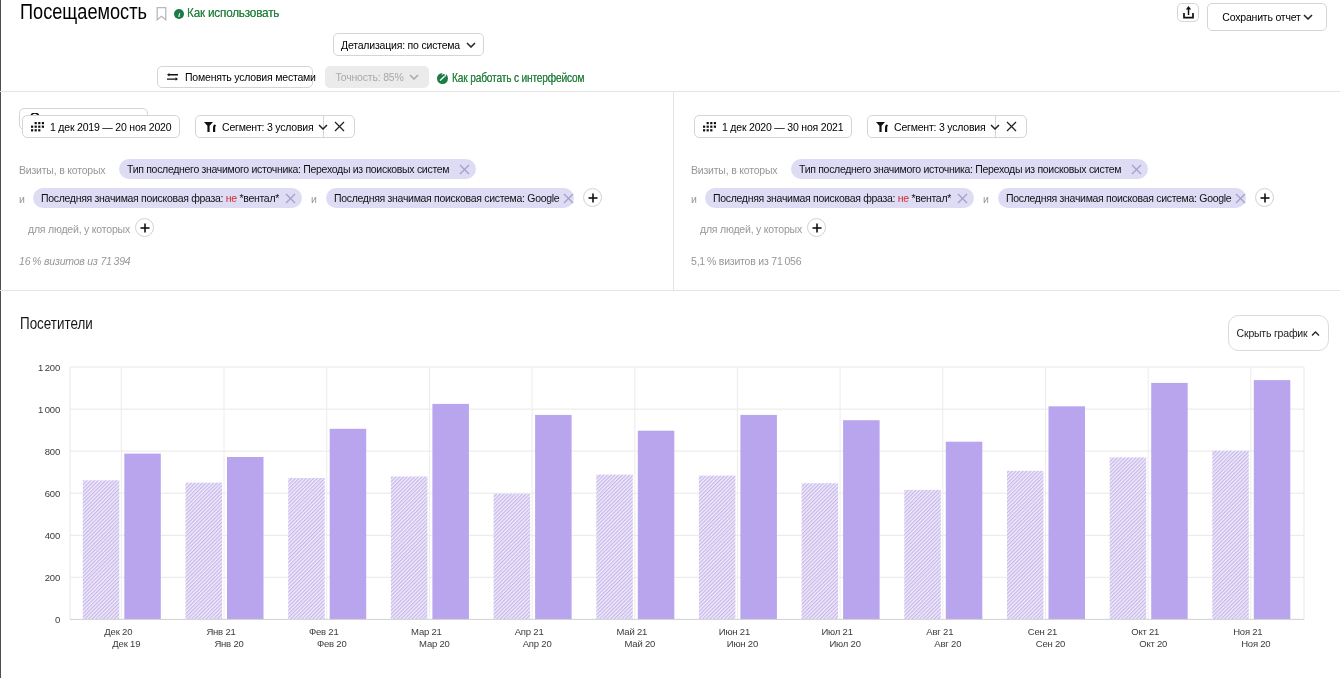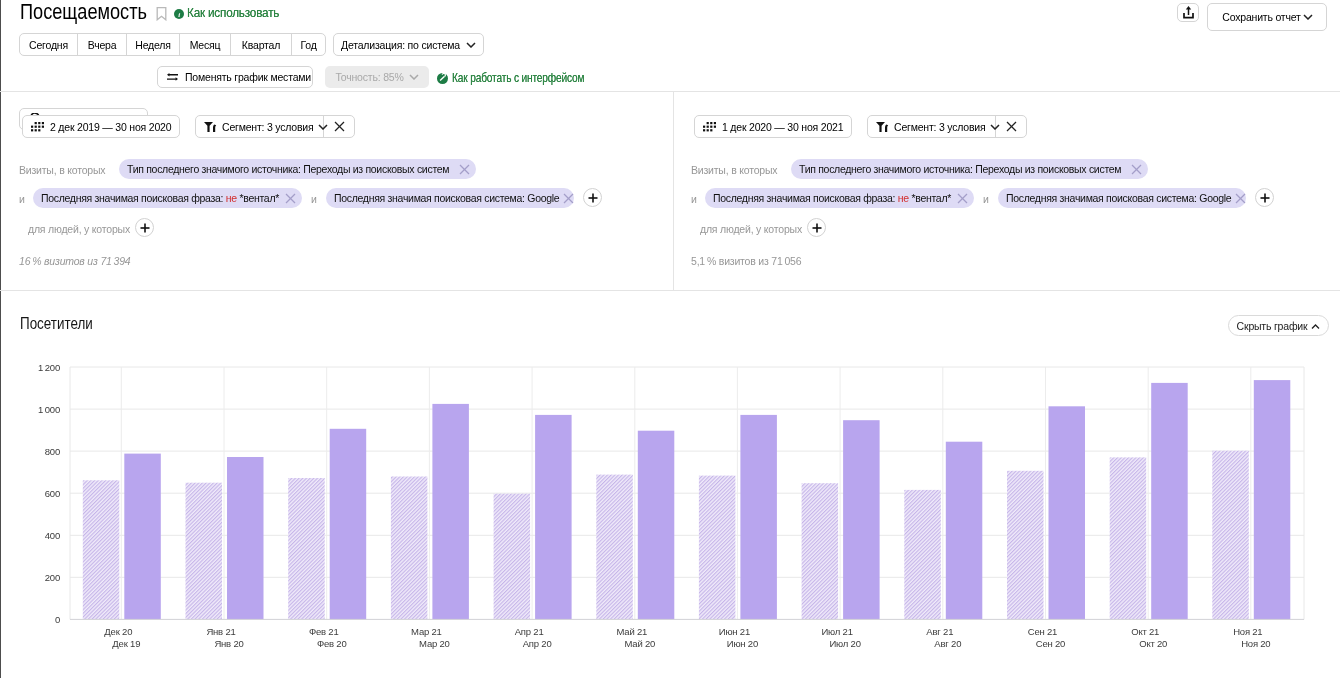--- a/index.html
+++ b/index.html
@@ -49,28 +49,20 @@
     </div>
 <div class="btn" style="left:1207px;top:3px;width:120px;height:19px;padding:13px;">
   <div style="width:97px;display:flex;align-items:center;justify-content:center;height:100%;border-right:1px solid #d5d5d5;">Сохранить отчет</div>
   <div style="flex:1;display:flex;align-items:center;justify-content:center;">
         <svg width="10" height="6" viewBox="0 0 10 6">
           <path d="M1,1 L5.0,5 L9,1" fill="none" stroke="#222" stroke-width="1.5"></path>
         </svg>
       </div>
 </div>
 
-<div class="tabs">
-  <div class="tab" style="width:58px;">Сегодня</div>
-  <div class="tab" style="width:49px;">Вчера</div>
-  <div class="tab" style="width:53px;">Неделя</div>
-  <div class="tab" style="width:51px;">Месяц</div>
-  <div class="tab" style="width:61px;">Квартал</div>
-  <div class="tab" style="width:33px;">Год</div>
-</div>
 <div class="btn" style="left:333px;top:33px;width:151px;justify-content:center;">
   <span>Детализация: по система</span>
       <span class="icn" style="margin-left:6px">
         <svg width="10" height="6" viewBox="0 0 10 6">
           <path d="M1,1 L5.0,5 L9,1" fill="none" stroke="#222" stroke-width="1.5"></path>
         </svg>
       </span>
 </div>
 
 <div class="btn" style="left:19px;top:66px;width:129px;height:22px;padding-left:8px;margin-top:42px;">
@@ -82,21 +74,21 @@
       </span>
       <span>Отменить сравнение</span>
 </div>
 <div class="btn" style="left:157px;top:66px;width:156px;height:22px;padding-left:9px;">
   <span class="icn" style="margin-right:7px">
         <svg width="11" height="8" viewBox="0 0 11 8">
           <path d="M2.4,0 L2.4,1.1 L11,1.1 L11,2.4 L2.4,2.4 L2.4,3.5 L0,1.75 Z" fill="#111"></path>
           <path d="M8.6,4.3 L8.6,5.4 L0,5.4 L0,6.7 L8.6,6.7 L8.6,7.8 L11,6.05 Z" fill="#111"></path>
         </svg>
       </span>
-      <span>Поменять график местами</span>
+      <span>Поменять условия местами</span>
 </div>
 <div class="btn" style="left:325px;top:66px;width:104px;height:22px;border:none;background:#ebebeb;color:#a9a9a9;justify-content:center;">
   <span>Точность: 85%</span>
       <span class="icn" style="margin-left:5px">
         <svg width="10" height="6" viewBox="0 0 10 6">
           <path d="M1,1 L5.0,5 L9,1" fill="none" stroke="#a9a9a9" stroke-width="1.5"></path>
         </svg>
       </span>
 </div>
 <div class="abs" style="left:437px;top:73px;"><svg width="11" height="11" viewBox="0 0 11 11">
@@ -120,21 +112,21 @@
             <rect x="0" y="3.6" width="2.2" height="2.2"></rect>
             <rect x="3.6" y="3.6" width="2.2" height="2.2"></rect>
             <rect x="7.2" y="3.6" width="2.2" height="2.2"></rect>
             <rect x="10.8" y="3.6" width="2.2" height="2.2"></rect>
             <rect x="0" y="7.2" width="2.2" height="2.2"></rect>
             <rect x="3.6" y="7.2" width="2.2" height="2.2"></rect>
             <rect x="7.2" y="7.2" width="2.2" height="2.2"></rect>
           </g>
         </svg>
       </span>
-      <span>2 дек 2019 — 30 ноя 2020</span>
+      <span>1 дек 2019 — 20 ноя 2020</span>
     </div>
 <div class="btn" style="left:195px;top:115px;width:160px;padding:0;">
       <div style="width:128px;height:100%;display:flex;align-items:center;padding-left:8px;border-right:1px solid #d5d5d5;">
         <span class="icn" style="margin-right:5px;margin-top:1px">
           <svg width="13" height="10" viewBox="0 0 13 10">
             <path d="M0,0 L9,0 L5.6,3.8 L5.6,10 L3.4,10 L3.4,3.8 Z" fill="#111"></path>
             <path d="M10.2,2.6 C9.4,3.4 9,4.2 9,5.2 L9,10 L11.2,10 L11.2,5.4 C11.2,4.6 11.5,3.9 12.2,3.2 Z" fill="#111"></path>
           </svg>
         </span>
         <span>Сегмент: 3 условия</span>
@@ -275,21 +267,21 @@
 <div class="glabel" style="left:700px;top:223px;">для людей, у которых</div>
 <div class="plusc" style="left:807px;top:218px;width:19px;height:19px;">
       <svg width="10" height="10" viewBox="0 0 10 10">
         <line x1="5" y1="0.5" x2="5" y2="9.5" stroke="#111" stroke-width="1.6"></line>
         <line x1="0.5" y1="5" x2="9.5" y2="5" stroke="#111" stroke-width="1.6"></line>
       </svg>
     </div>
 <div class="glabel" style="left:691px;top:255px;">5,1 % визитов из 71 056</div>
 
 <div class="abs" style="left:20px;top:314px;font-size:16.8px;letter-spacing:0;line-height:1.2;transform:scaleX(0.8);transform-origin:0 0;color:#161616;">Посетители</div>
-<div class="abs" style="left:1228px;top:315px;width:101px;height:21px;border:1px solid #dadada;border-radius:10.5px;display:flex;align-items:center;justify-content:center;color:#222;background:#fff;white-space:nowrap;">
+<div class="abs" style="left:1228px;top:315px;width:101px;height:36px;border:1px solid #dadada;border-radius:10.5px;display:flex;align-items:center;justify-content:center;color:#222;background:#fff;white-space:nowrap;">
   <span>Скрыть график</span>
       <span class="icn" style="margin-left:4px;margin-top:2px">
         <svg width="9" height="5.5" viewBox="0 0 9 5.5">
           <path d="M1,4.5 L4.5,1 L8,4.5" fill="none" stroke="#222" stroke-width="1.3"></path>
         </svg>
       </span>
 </div>
 
 <svg width="1340" height="310" viewBox="0 0 1340 310" style="position:absolute;left:0;top:350px;" font-family="Liberation Sans, sans-serif">
 <defs>

